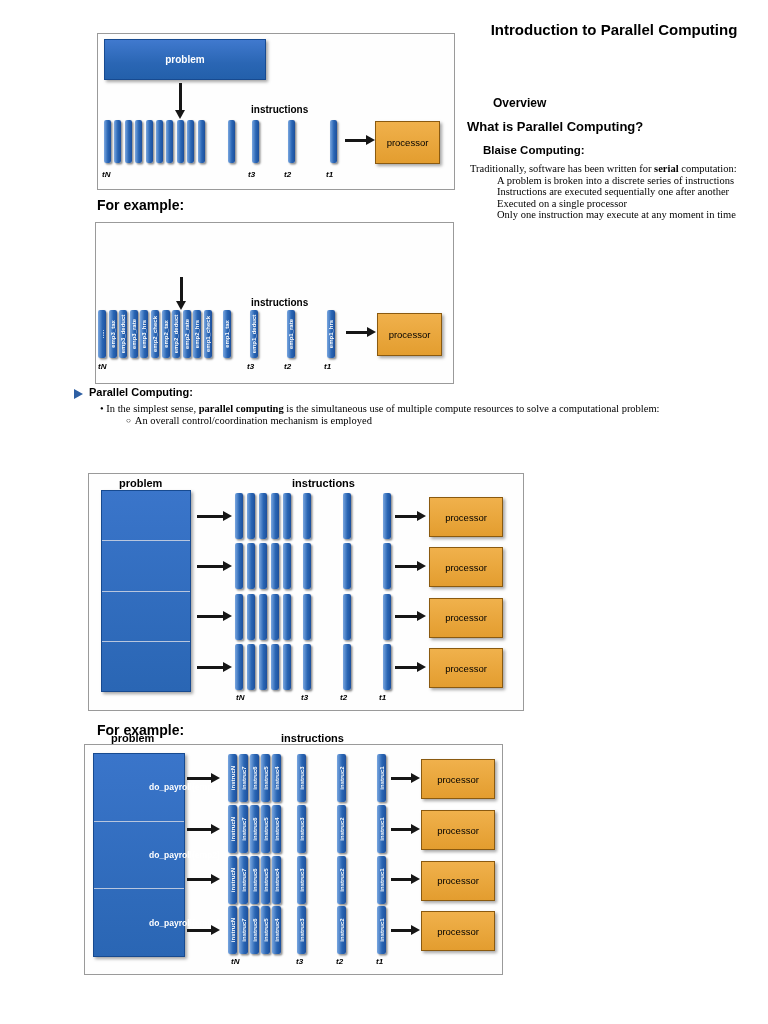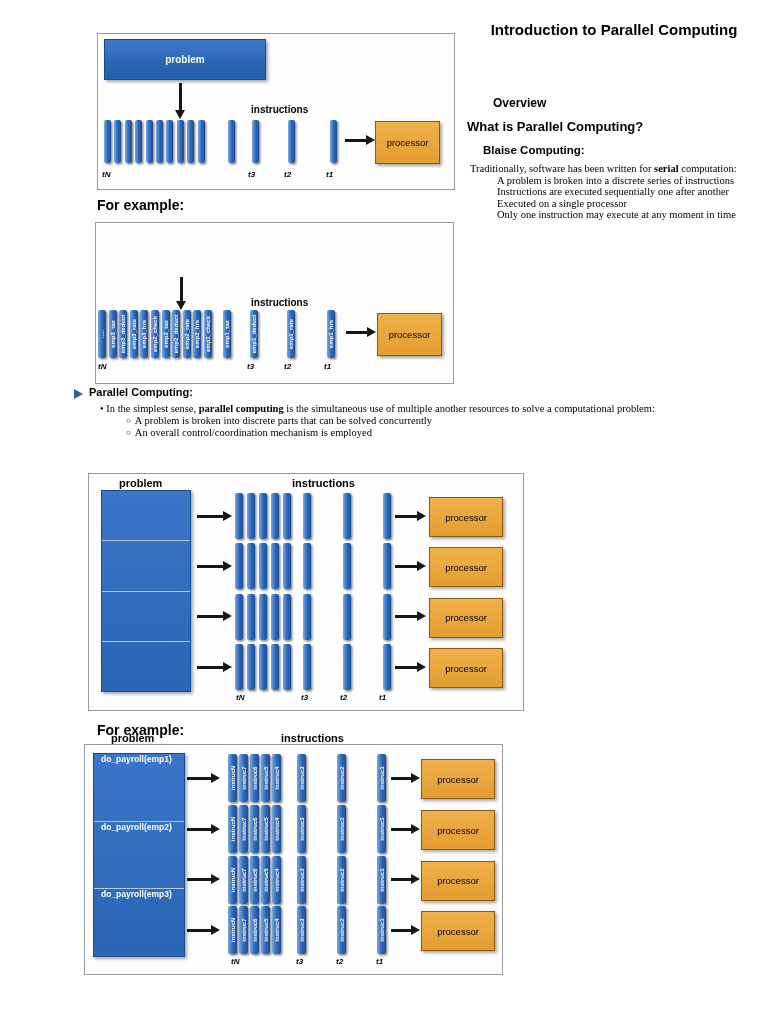--- a/index.html
+++ b/index.html
@@ -33,21 +33,21 @@
 
   
   .dbox{position:absolute;border:1px solid #9a9a9a;background:#fefefe;}
   .bluebox{position:absolute;background:linear-gradient(180deg,#4079ce 0%,#2a66b4 60%,#2360ab 100%);
            border:1px solid #174a90;box-shadow:2px 2px 3px rgba(0,0,0,.35);
            display:flex;align-items:center;justify-content:center;}
   .bluebox .lbl{color:#fff;font-weight:bold;font-size:10px;}
   .bigprob{position:absolute;background:linear-gradient(180deg,#3a75ca 0%,#2a66b4 100%);
            border:1px solid #174a90;box-shadow:2px 2px 3px rgba(0,0,0,.35);
            display:flex;flex-direction:column;}
-  .bigprob .sec{flex:1;border-bottom:1px solid #b8c6de;display:flex;}
+  .bigprob .sec{flex:1;border-bottom:1px solid #b8c6de;display:flex;align-items:center;padding-left:48px;}
   .bigprob .sec:last-child{border-bottom:none;}
   .bigprob .sec .slbl{color:#fff;font-weight:bold;font-size:8.5px;padding-left:7px;white-space:nowrap;}
   .proc{position:absolute;background:linear-gradient(180deg,#f0b14c 0%,#e39d2f 100%);
         border:1px solid #8a5a10;border-radius:0;box-shadow:2px 2px 3px rgba(0,0,0,.35);
         display:flex;align-items:center;justify-content:center;font-weight:normal;font-size:9.5px;}
   .ins-lbl{position:absolute;font-weight:bold;font-size:10px;}
   .hdr-lbl{position:absolute;font-weight:bold;font-size:11px;}
   .bar{position:absolute;border-radius:2px;
        background:linear-gradient(90deg,#7aa7e0 0%,#2a66b4 55%,#1c4f9c 100%);
        box-shadow:1.5px 1.5px 2px rgba(0,0,0,.45);}
@@ -80,23 +80,22 @@
         <div class="pt">Instructions are executed sequentially one after another</div>
         <div class="pt">Executed on a single processor</div>
         <div class="pt">Only one instruction may execute at any moment in time</div>
       </div>
   </div>
 
   <span class="abs tri-icon"></span>
   <div class="abs h-parallel">Parallel Computing:</div>
 
   <div class="abs parallel-block">
-    <div class="main"><span>In the simplest sense, </span><span class="emph">parallel computing</span><span> is the simultaneous use of multiple another resources to solve a computational problem:</span></div>
+    <div class="main"><span>In the simplest sense, </span><span class="emph">parallel computing</span><span> is the simultaneous use of multiple compute resources to solve a computational problem:</span></div>
     <div id="parallel-points">
-        <div class="pt">A problem is broken into discrete parts that can be solved concurrently</div>
         <div class="pt">An overall control/coordination mechanism is employed</div>
       </div>
   </div>
 
   <div class="dbox" id="d1" style="left:97px;top:33px;width:356px;height:155px;">
     <div class="bluebox" style="left:6px;top:5px;width:160px;height:39px;">
       <span class="lbl">problem</span>
     </div>
     <div class="arr-d" style="left:81px;top:49px;height:27px;"></div>
     <div class="ins-lbl" style="left:153px;top:70px;">instructions</div>

